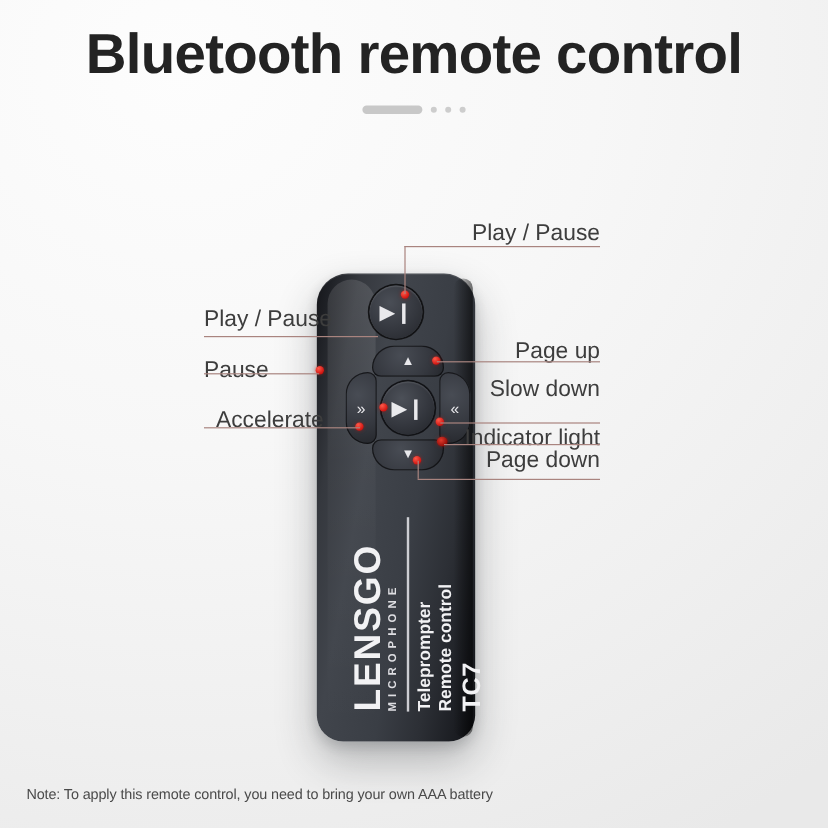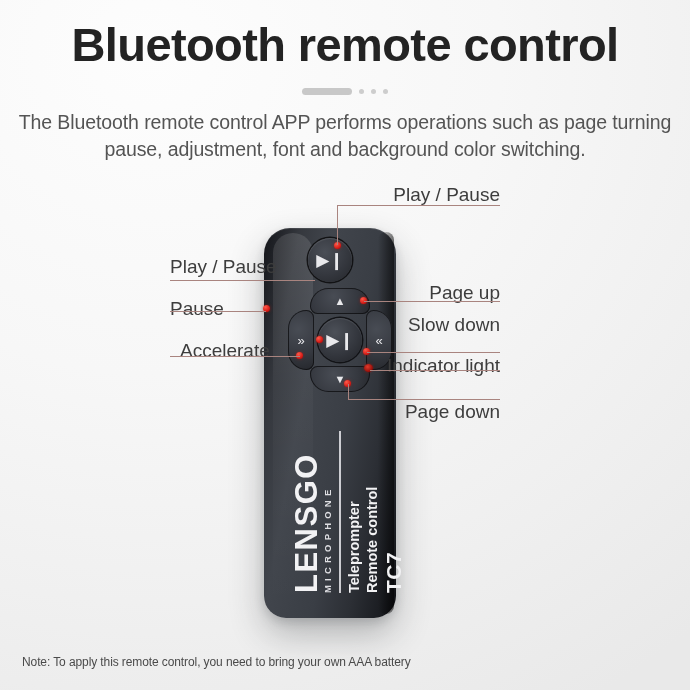--- a/index.html
+++ b/index.html
@@ -145,21 +145,20 @@
 
   <div class="title">Bluetooth remote control</div>
 
   <div class="divider">
     <span class="bar"></span>
     <span class="dot"></span>
     <span class="dot"></span>
     <span class="dot"></span>
   </div>
 
-  <div class="subtitle">The Bluetooth remote control APP performs operations such as page turning pause, adjustment, font and background color switching.</div>
 
   <div class="device-wrap">
 
     <div class="remote">
       <div class="gloss"></div>
       <div class="edge"></div>
     </div>
 
     <div class="btn-top">
       <span class="glyph big">▶❙</span>
@@ -219,19 +218,19 @@
 
   <div class="callout right" style="left:345px;top:282px;width:155px;">Page up</div>
   <div class="cline" style="left:364px;top:301px;width:136px;"></div>
 
   <div class="callout right" style="left:350px;top:314px;width:150px;text-align:right;">Slow down</div>
   <div class="cline" style="left:367px;top:352px;width:133px;"></div>
 
   <div class="callout right" style="left:350px;top:355px;width:150px;">Indicator light</div>
   <div class="cline" style="left:370px;top:370px;width:130px;"></div>
 
-  <div class="callout right" style="left:350px;top:401px;width:150px;">Page down</div>
+  <div class="callout right" style="left:350px;top:373px;width:150px;">Page down</div>
   <div class="cline" style="left:348px;top:399px;width:152px;"></div>
   <div class="cline v" style="left:348px;top:384px;height:15px;width:1px;"></div>
 
   <div class="note">Note: To apply this remote control, you need to bring your own AAA battery</div>
 
 </div>
 
 </body></html>

